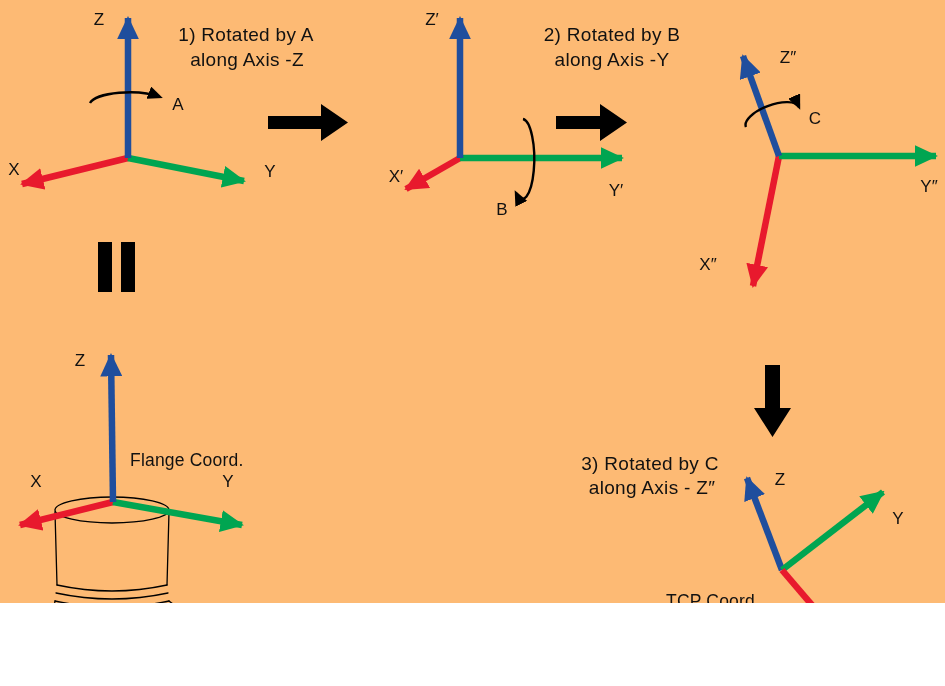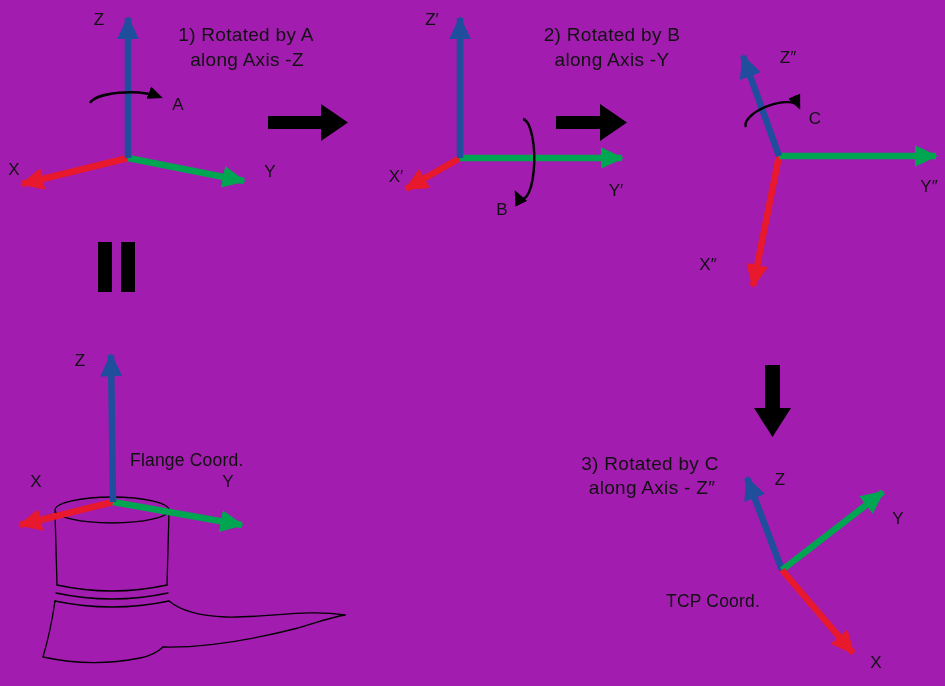--- a/index.html
+++ b/index.html
@@ -1,17 +1,17 @@
 <!DOCTYPE html>
 <html style="--x-axis: #e8192d; --y-axis: #00a551; --z-axis: #1f4e9d; --ink: #000000;"><head>
 <meta charset="utf-8">
 <title>Euler Rotation Diagram</title>
 <style>
   html,body{margin:0;padding:0;background:#ffffff}
-  .stage{position:relative;width:945px;height:686px;background:#a21caf;overflow:hidden}
+  .stage{position:relative;width:945px;height:603px;background:#fdba74;overflow:hidden}
   svg{display:block}
   text{font-family:"Liberation Sans","DejaVu Sans",sans-serif;fill:#111111}
   .cap{font-size:19px;letter-spacing:.3px}
   .lbl{font-size:17px}
   .sub{font-size:17.5px;letter-spacing:.2px}
   .axis{fill:none;stroke-width:6.5}
   .ax-x{stroke:var(--x-axis,#e8192d)}
   .ax-y{stroke:var(--y-axis,#00a551)}
   .ax-z{stroke:var(--z-axis,#1f4e9d)}
   .head-x{fill:var(--x-axis,#e8192d)}

